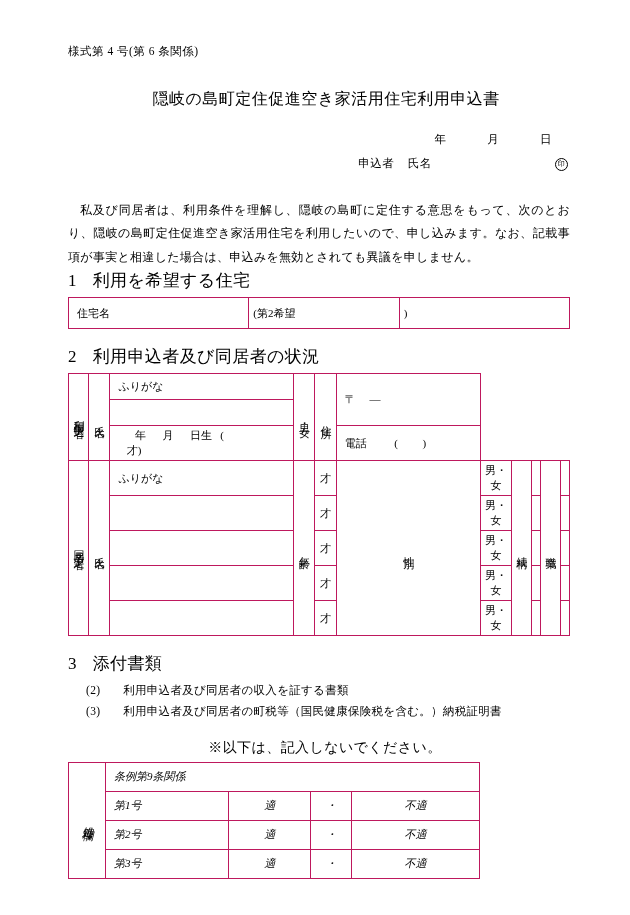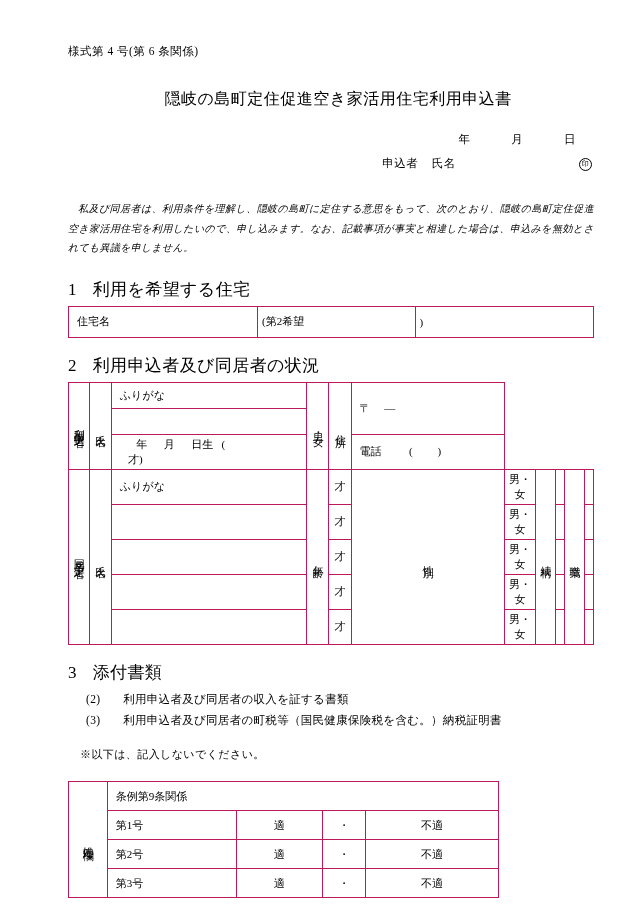--- a/index.html
+++ b/index.html
@@ -14,21 +14,21 @@
     color: #000000;
     font-size: 11px;
     position: relative;
     overflow: hidden;
   }
   .page {
     position: relative;
     width: 630px;
     height: 915px;
     box-sizing: border-box;
-    padding: 44px 36px 0 68px;
+    padding: 44px 60px 0 68px;
     border-radius: 31px;
   }
   .form-no {
     font-size: 11.5px;
     letter-spacing: 0.5px;
     margin-bottom: 30px;
   }
   .doc-title {
     text-align: center;
     font-size: 16px;
@@ -69,27 +69,25 @@
     border: 1px solid #000;
     border-radius: 50%;
     width: 11px;
     height: 11px;
     line-height: 11px;
     text-align: center;
     font-size: 7px;
     vertical-align: middle;
   }
   .body-para {
-    font-size: 10px;
+    font-size: 12px;
     line-height: 1.95;
     letter-spacing: 0.3px;
     text-indent: 1em;
-    margin-bottom: 20px;
     text-align: justify;
-    font-style: italic;
   }
   .sec-head {
     font-size: 17px;
     letter-spacing: 0.4px;
     margin-bottom: 5px;
   }
   .sec-head .num { display: inline-block; width: 20px; }
   table {
     border-collapse: collapse;
     width: 100%;
@@ -117,26 +115,27 @@
   .nowrap { white-space: nowrap; }
   .attach-list {
     font-size: 11.5px;
     line-height: 1.85;
     letter-spacing: 0.3px;
     margin: 0 0 16px 0;
     padding-left: 18px;
   }
   .attach-list .idx { display: inline-block; width: 34px; }
   .note-line {
-    font-size: 11px;
+    font-size: 14px;
     letter-spacing: 0.4px;
-    margin: 0 0 19px 12px;
+    margin: 0 0 5px 12px;
+    text-align: center;
   }
   .t-office { width: 82%; }
-  .t-office td { height: 24px; }
+  .t-office td { height: 24px; font-style: italic; }
   .small-pad { padding-left: 8px !important; }
 </style>
 </head>
 <body>
 
 <div class="page">
 
   <div class="form-no">様式第 4 号(第 6 条関係)</div>
 
   <div class="doc-title">隠岐の島町定住促進空き家活用住宅利用申込書</div>

